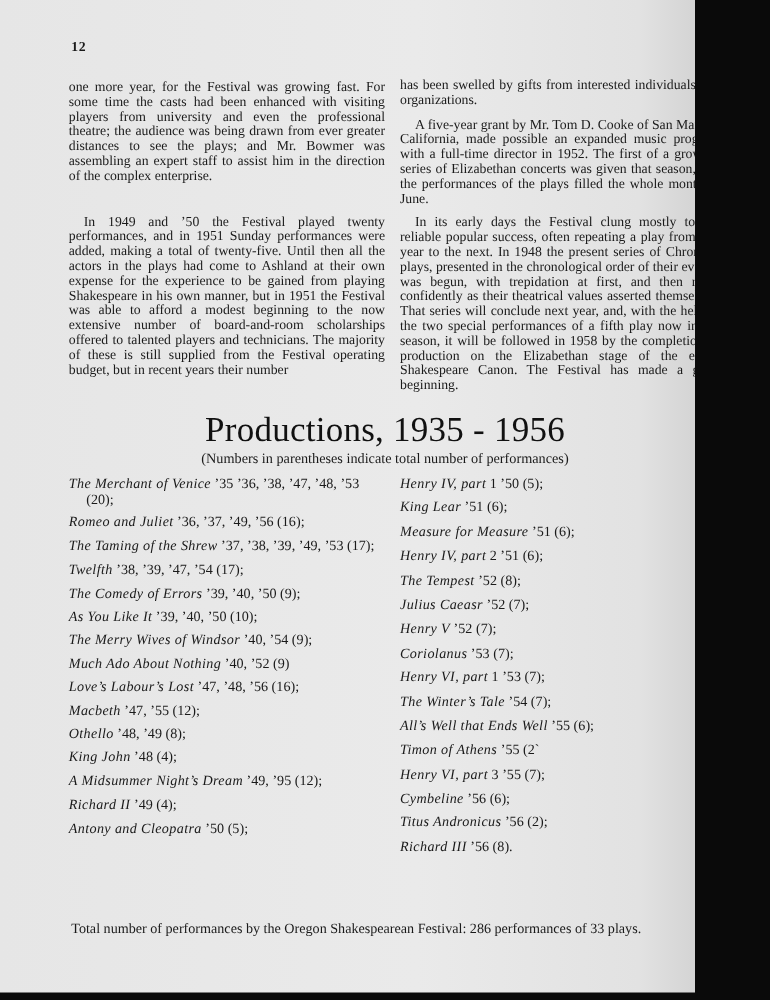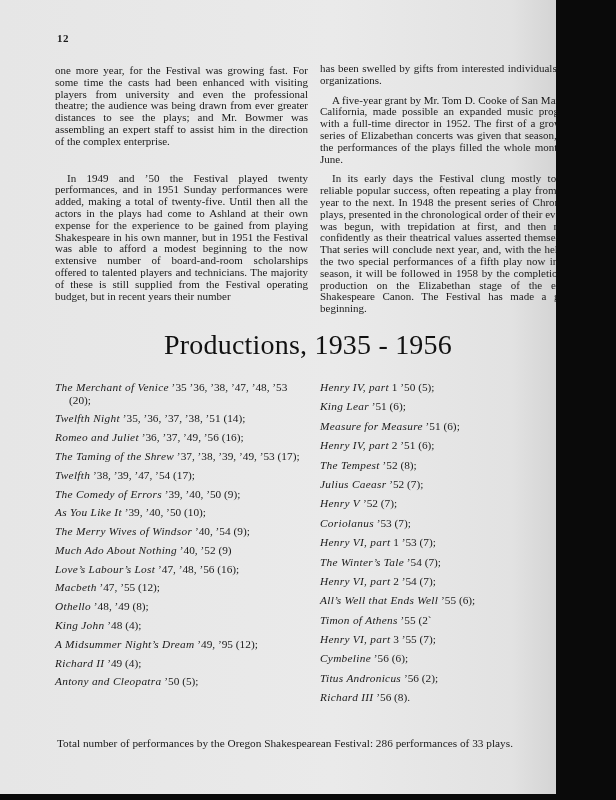--- a/index.html
+++ b/index.html
@@ -66,24 +66,24 @@
     <p class="indent gap-big">In 1949 and ’50 the Festival played twenty performances, and in 1951 Sunday performances were added, making a total of twenty-five. Until then all the actors in the plays had come to Ashland at their own expense for the experience to be gained from playing Shakespeare in his own manner, but in 1951 the Festival was able to afford a modest beginning to the now extensive number of board-and-room scholarships offered to talented players and technicians. The majority of these is still supplied from the Festival operating budget, but in recent years their number</p>
   </div>
 
   <div class="col col-right">
     <p>has been swelled by gifts from interested individuals and organizations.</p>
     <p class="indent gap-small">A five-year grant by Mr. Tom D. Cooke of San Marino, California, made possible an expanded music program with a full-time director in 1952. The first of a growing series of Elizabethan concerts was given that season, and the performances of the plays filled the whole month of June.</p>
     <p class="indent gap-small">In its early days the Festival clung mostly to the reliable popular success, often repeating a play from one year to the next. In 1948 the present series of Chronicle plays, presented in the chronological order of their events, was begun, with trepidation at first, and then more confidently as their theatrical values asserted themselves. That series will conclude next year, and, with the help of the two special performances of a fifth play now in the season, it will be followed in 1958 by the completion of production on the Elizabethan stage of the entire Shakespeare Canon. The Festival has made a good beginning.</p>
   </div>
 
   <div class="heading">Productions, 1935 - 1956</div>
+  <div class="subheading">(Numbers in parentheses indicate total number of performances)</div>
 
   <ul class="list list-left">
       <li><span class="title">The Merchant of Venice</span><span class="details"> ’35 ’36, ’38, ’47, ’48, ’53 (20);</span></li>
-      <li><span class="title">Twelfth Night</span><span class="details"> ’35, ’36, ’37, ’38, ’51 (14);</span></li>
       <li><span class="title">Romeo and Juliet</span><span class="details"> ’36, ’37, ’49, ’56 (16);</span></li>
       <li><span class="title">The Taming of the Shrew</span><span class="details"> ’37, ’38, ’39, ’49, ’53 (17);</span></li>
       <li><span class="title">Twelfth</span><span class="details"> ’38, ’39, ’47, ’54 (17);</span></li>
       <li><span class="title">The Comedy of Errors</span><span class="details"> ’39, ’40, ’50 (9);</span></li>
       <li><span class="title">As You Like It</span><span class="details"> ’39, ’40, ’50 (10);</span></li>
       <li><span class="title">The Merry Wives of Windsor</span><span class="details"> ’40, ’54 (9);</span></li>
       <li><span class="title">Much Ado About Nothing</span><span class="details"> ’40, ’52 (9)</span></li>
       <li><span class="title">Love’s Labour’s Lost</span><span class="details"> ’47, ’48, ’56 (16);</span></li>
       <li><span class="title">Macbeth</span><span class="details"> ’47, ’55 (12);</span></li>
       <li><span class="title">Othello</span><span class="details"> ’48, ’49 (8);</span></li>
@@ -96,21 +96,20 @@
       <li><span class="title">Henry IV, part</span><span class="details"> 1 ’50 (5);</span></li>
       <li><span class="title">King Lear</span><span class="details"> ’51 (6);</span></li>
       <li><span class="title">Measure for Measure</span><span class="details"> ’51 (6);</span></li>
       <li><span class="title">Henry IV, part</span><span class="details"> 2 ’51 (6);</span></li>
       <li><span class="title">The Tempest</span><span class="details"> ’52 (8);</span></li>
       <li><span class="title">Julius Caeasr</span><span class="details"> ’52 (7);</span></li>
       <li><span class="title">Henry V</span><span class="details"> ’52 (7);</span></li>
       <li><span class="title">Coriolanus</span><span class="details"> ’53 (7);</span></li>
       <li><span class="title">Henry VI, part</span><span class="details"> 1 ’53 (7);</span></li>
       <li><span class="title">The Winter’s Tale</span><span class="details"> ’54 (7);</span></li>
-      <li><span class="title">Henry VI, part</span><span class="details"> 2 ’54 (7);</span></li>
       <li><span class="title">All’s Well that Ends Well</span><span class="details"> ’55 (6);</span></li>
       <li><span class="title">Timon of Athens</span><span class="details"> ’55 (2`</span></li>
       <li><span class="title">Henry VI, part</span><span class="details"> 3 ’55 (7);</span></li>
       <li><span class="title">Cymbeline</span><span class="details"> ’56 (6);</span></li>
       <li><span class="title">Titus Andronicus</span><span class="details"> ’56 (2);</span></li>
       <li><span class="title">Richard III</span><span class="details"> ’56 (8).</span></li>
     </ul>
 
   <div class="total">Total number of performances by the Oregon Shakespearean Festival:  286 performances of 33 plays.</div>
 </div>

